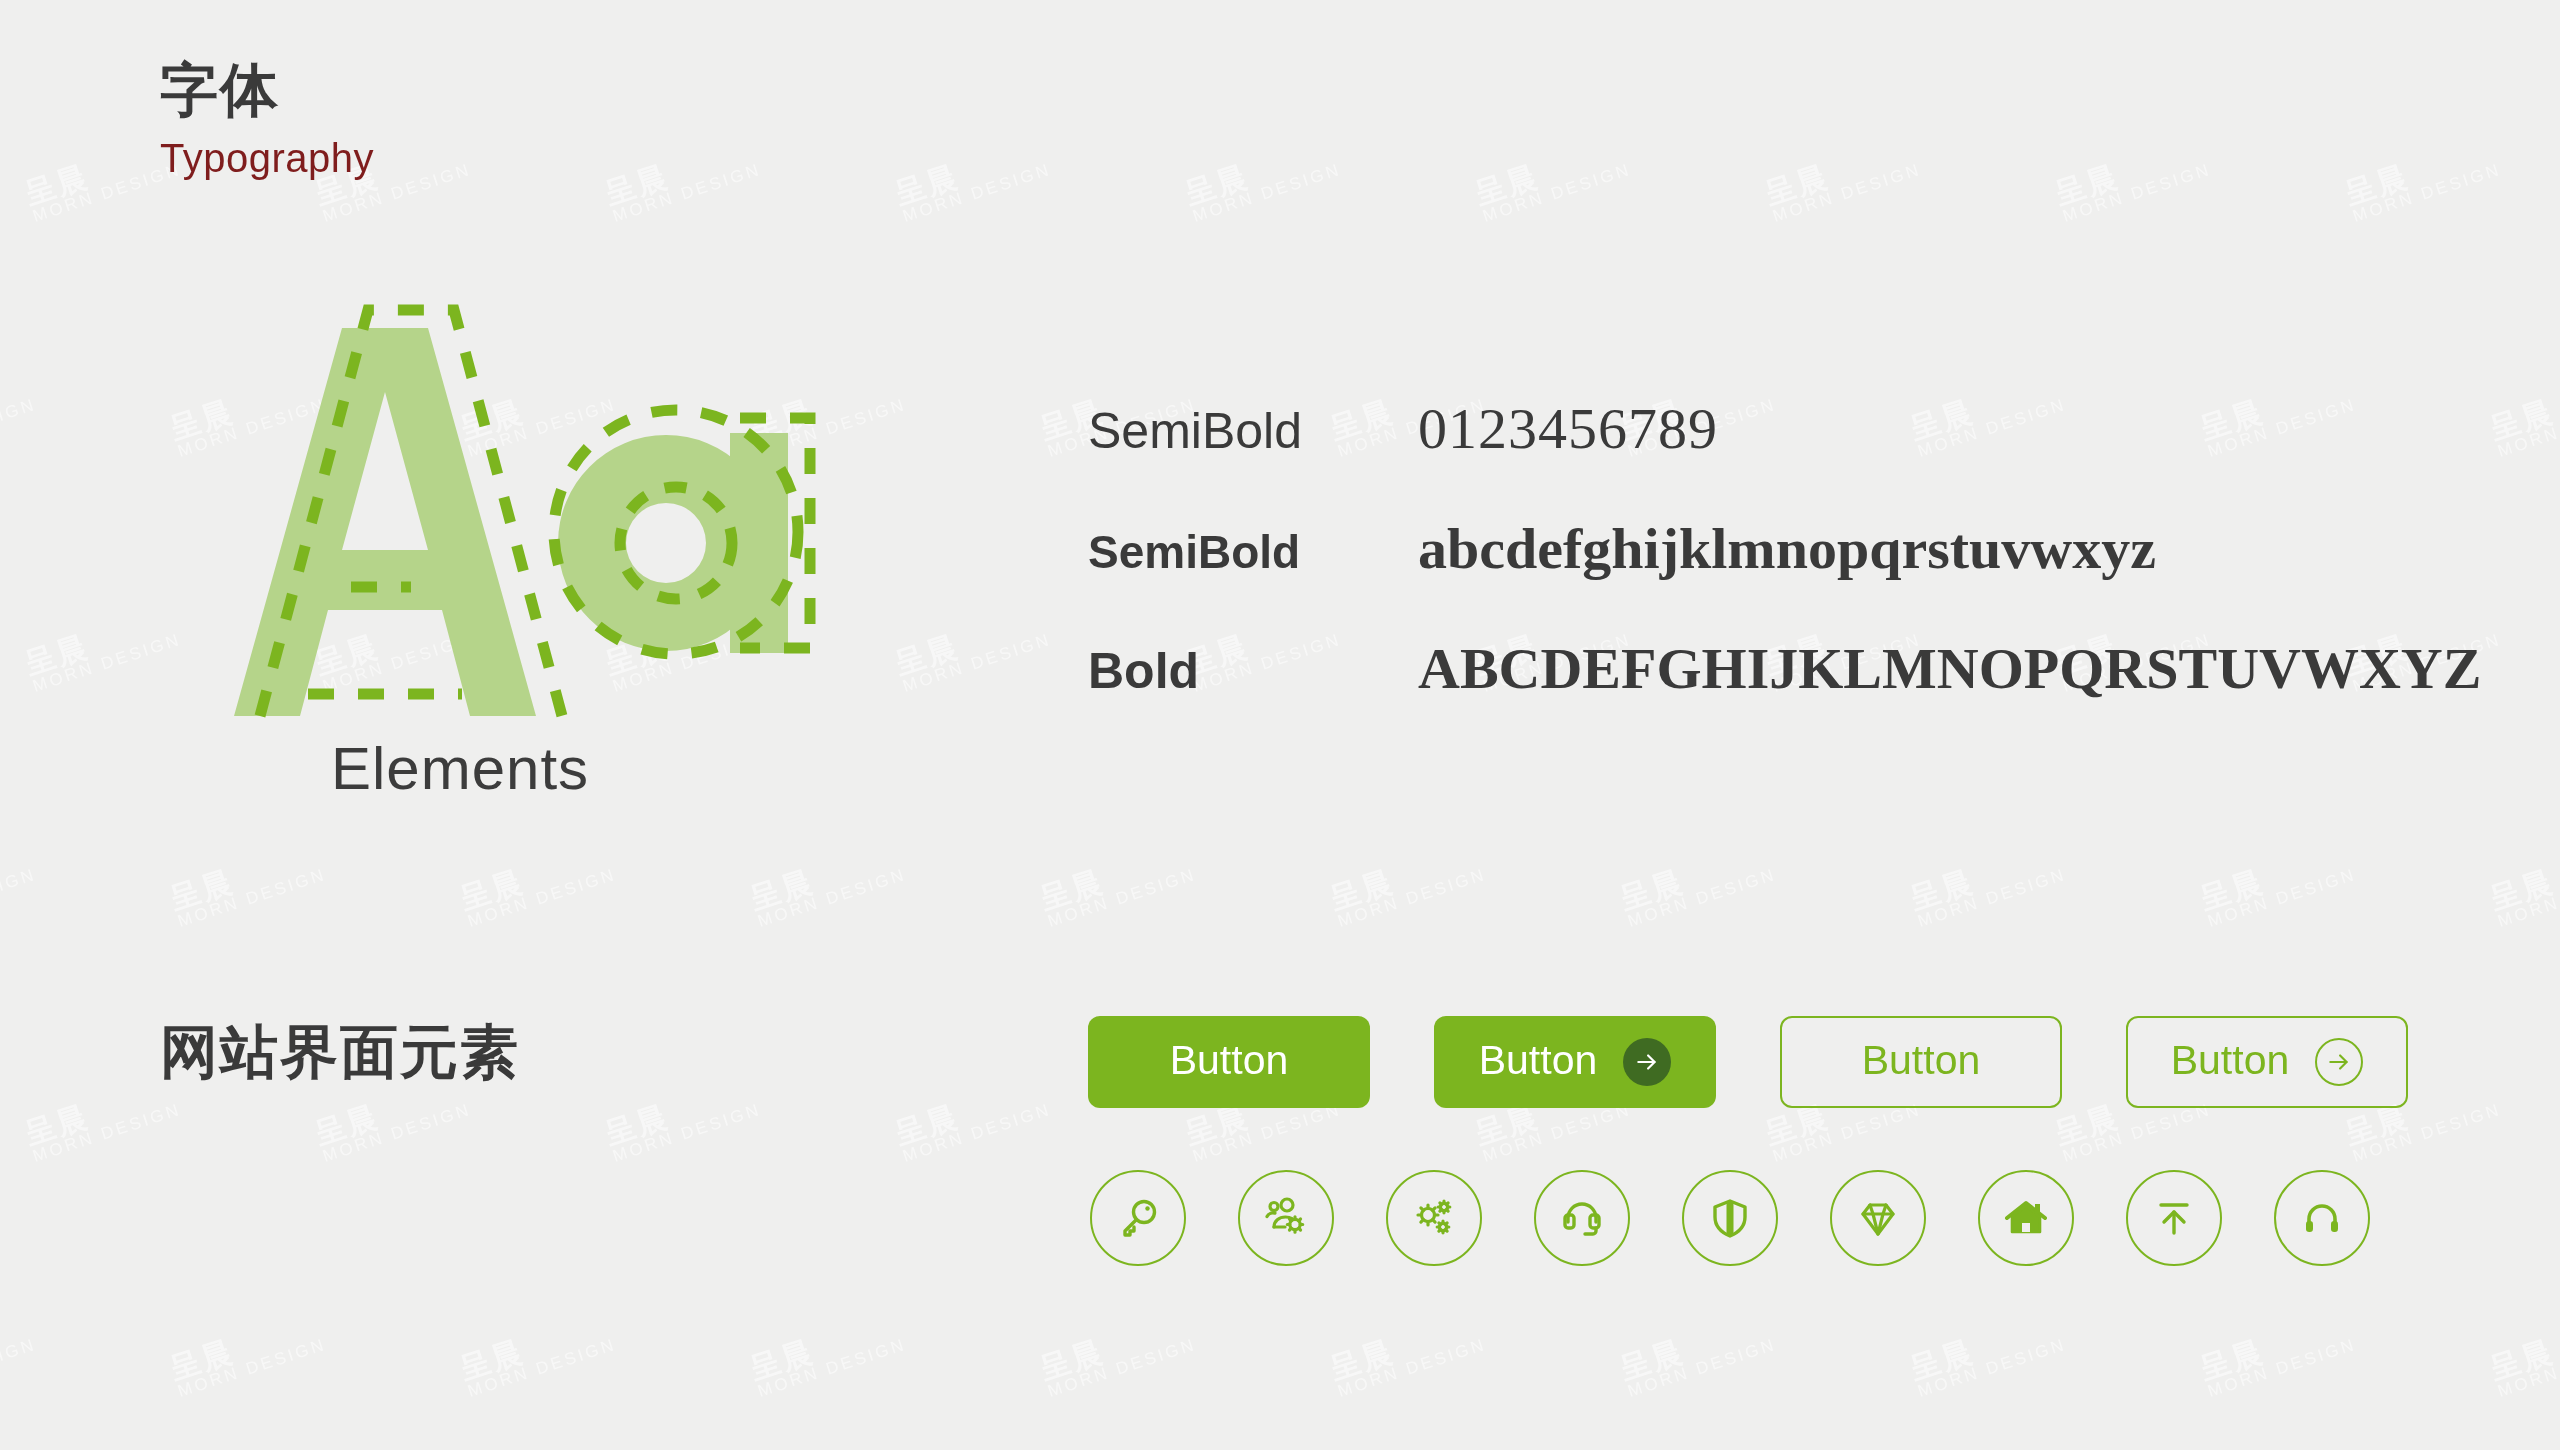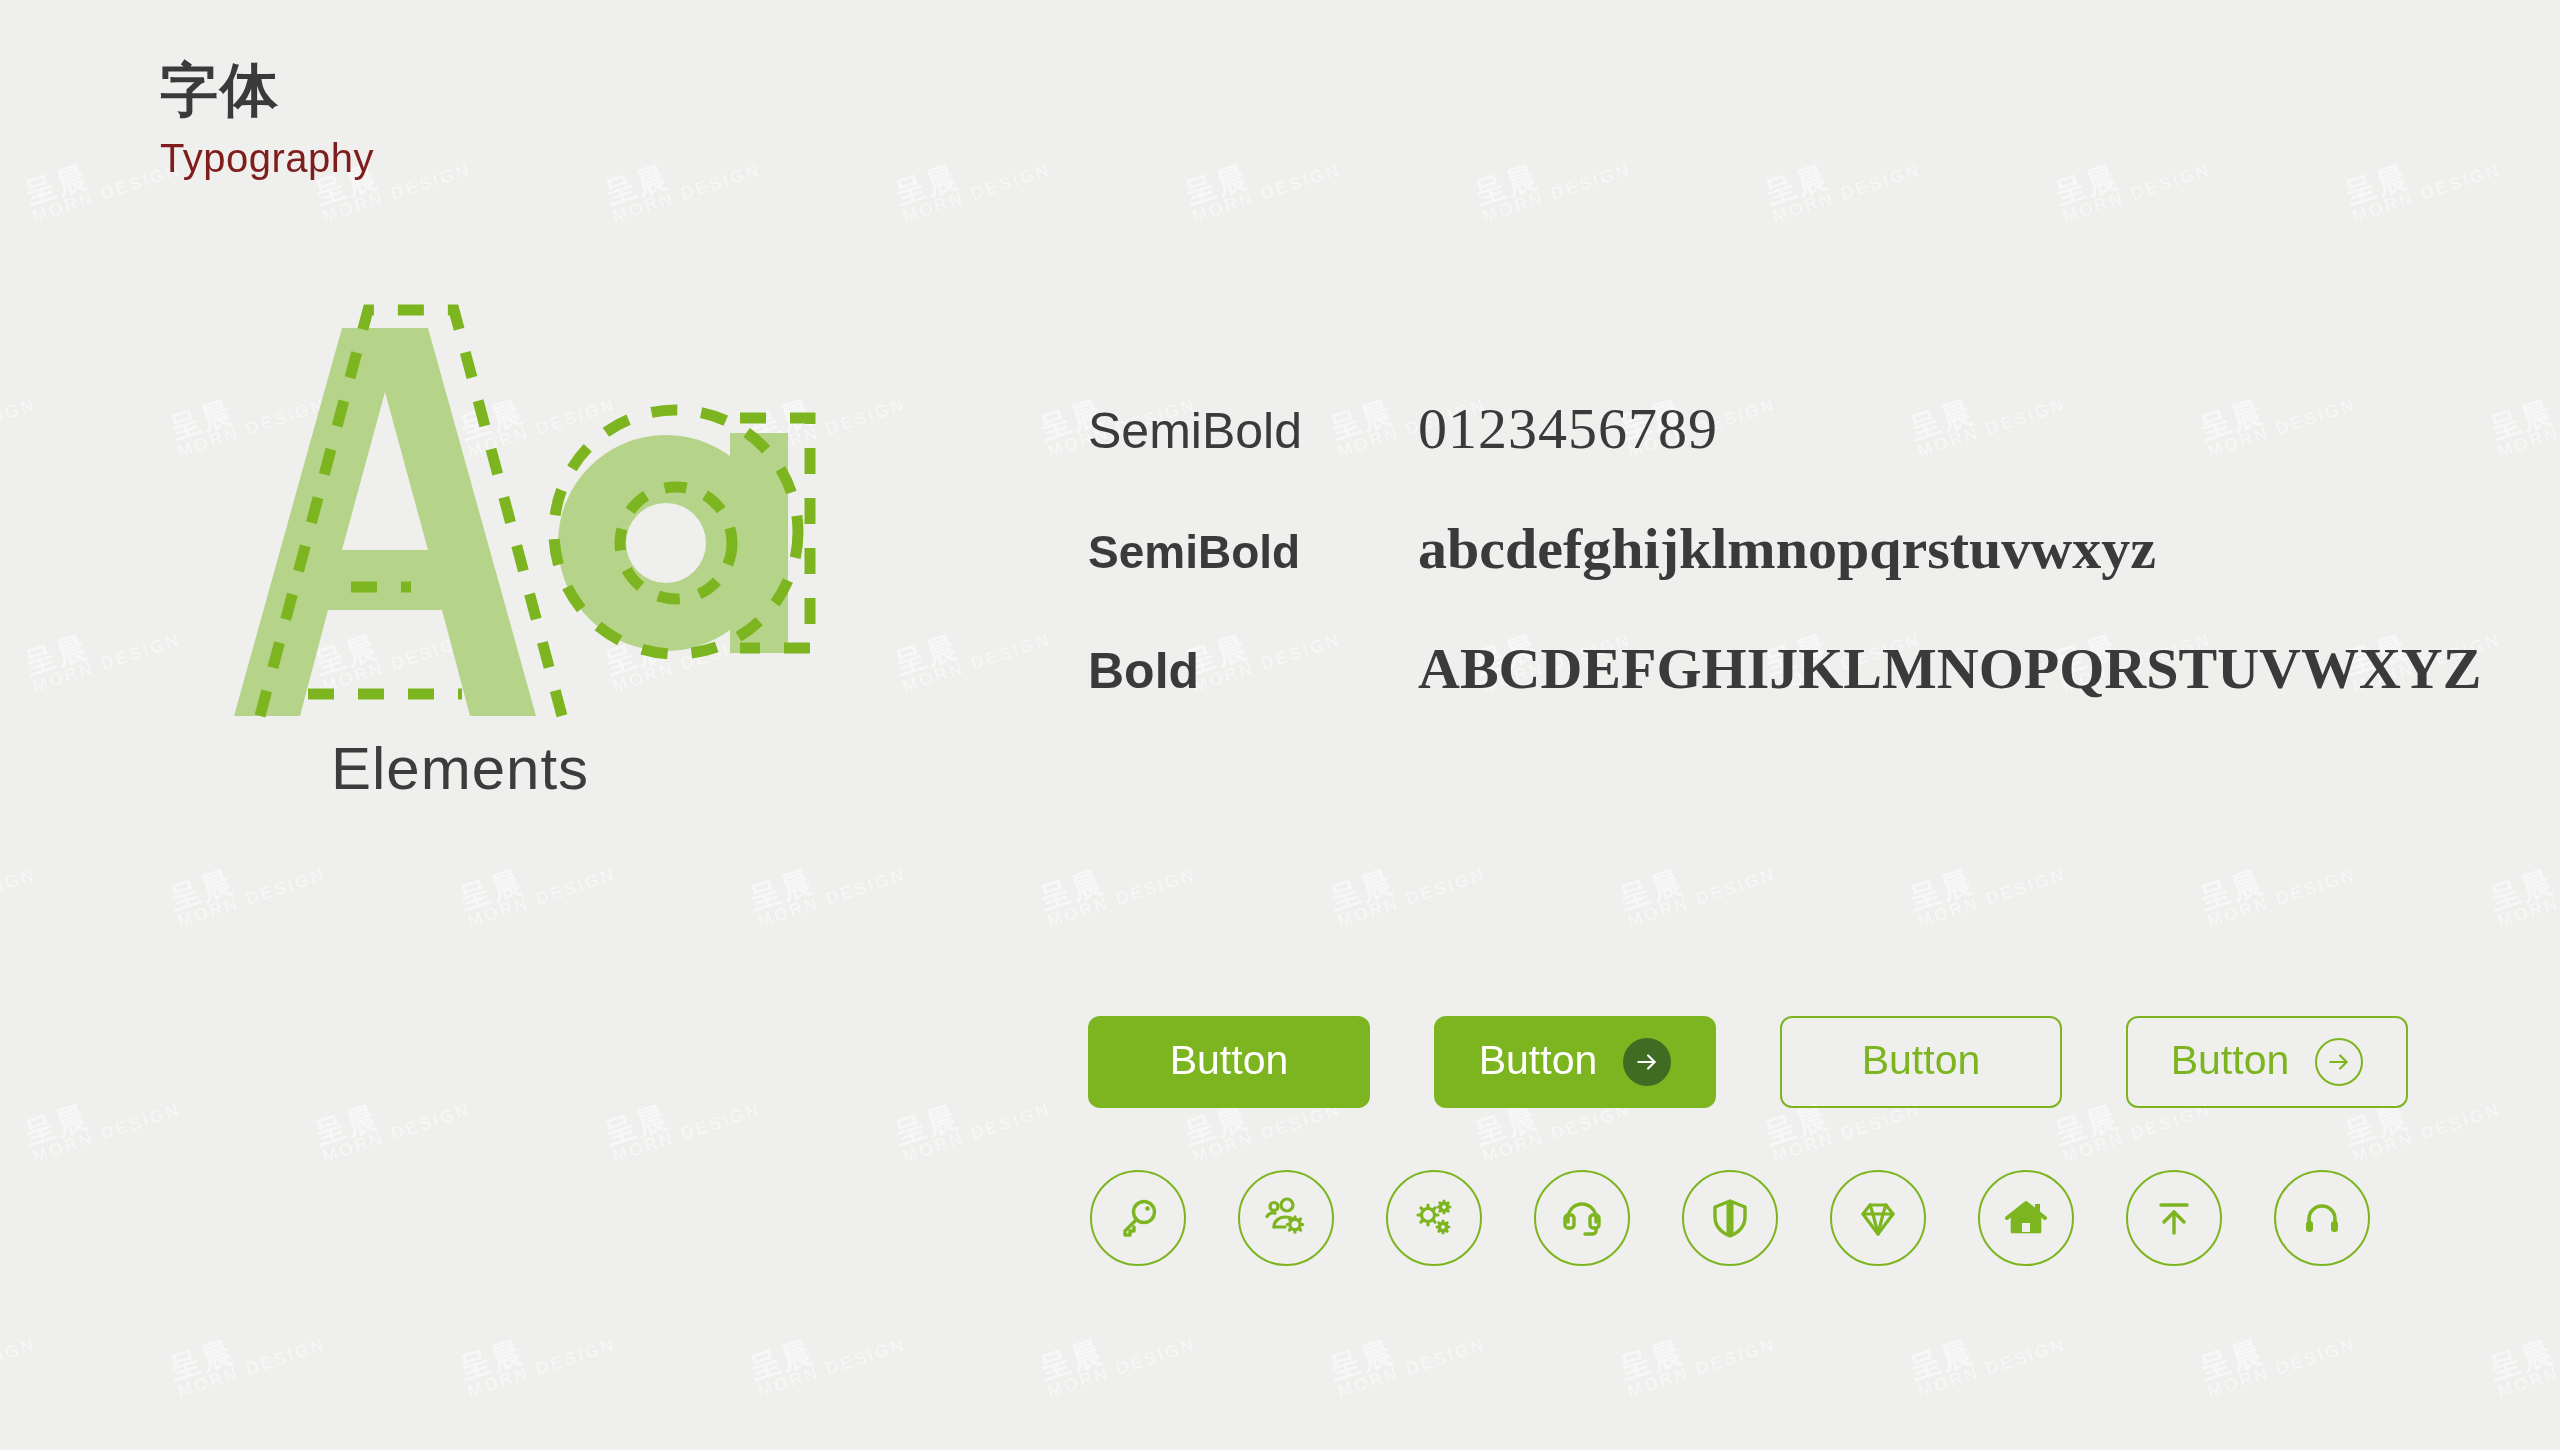--- a/index.html
+++ b/index.html
@@ -460,20 +460,21 @@
     <div class="weight-label">SemiBold</div>
     <div class="weight-sample">abcdefghijklmnopqrstuvwxyz</div>
   </div>
   <div class="weight-row w-bold">
     <div class="weight-label">Bold</div>
     <div class="weight-sample">ABCDEFGHIJKLMNOPQRSTUVWXYZ</div>
   </div>
 </div>
 
 <div class="section-head" style="left:160px; top:1020px;">
+  <h1 class="head-cn">网站界面元素</h1>
 </div>
 
 <div id="button-row">
 
   <div class="btn btn-solid">
     <span class="btn-label">Button</span>
   </div>
 
   <div class="btn btn-solid">
     <span class="btn-label">Button</span>

